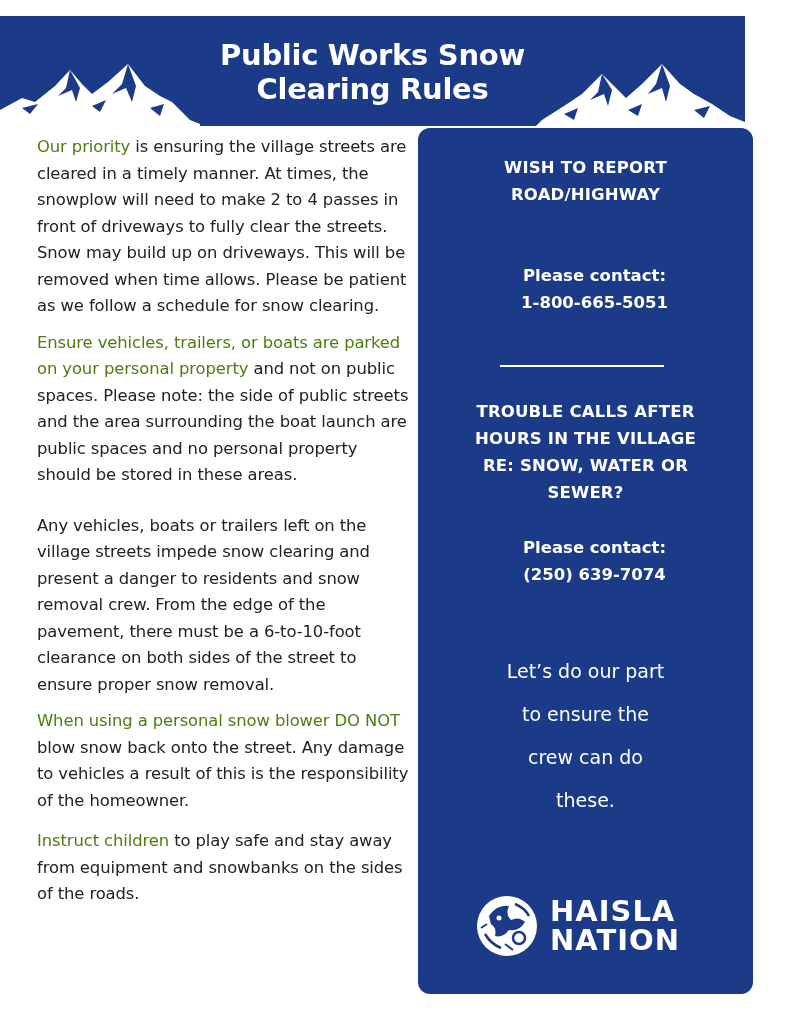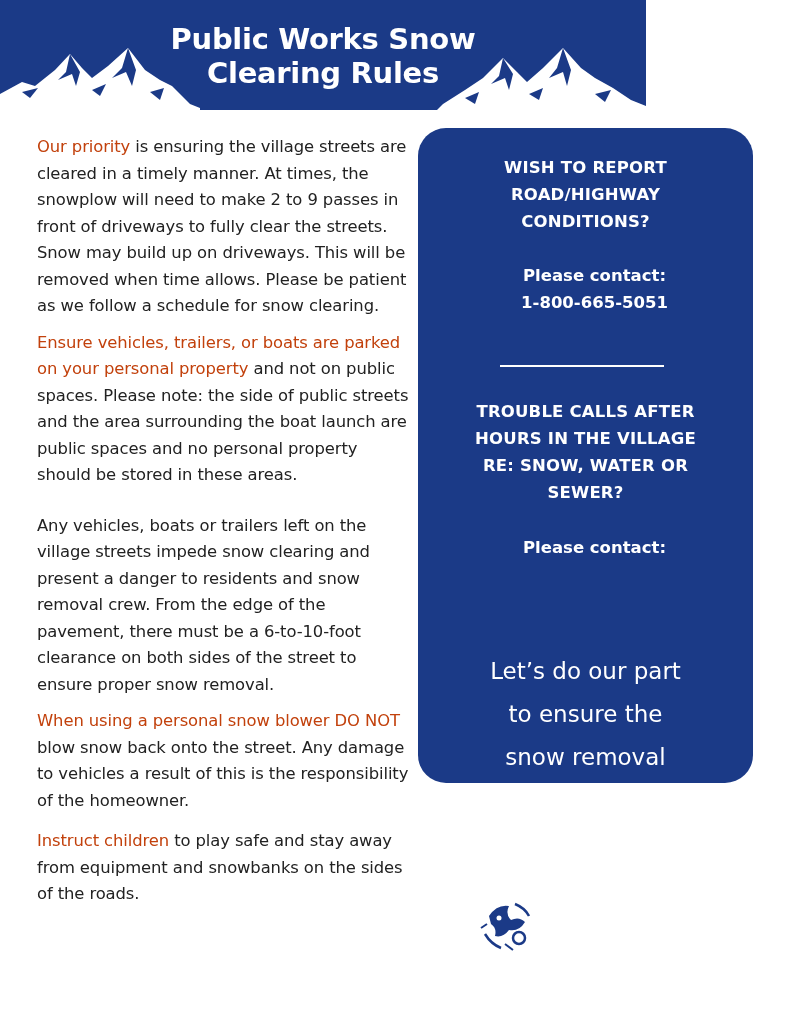--- a/index.html
+++ b/index.html
@@ -1,52 +1,52 @@
 <!DOCTYPE html>
 <html><head>
   <meta charset="utf-8">
   <style>
     * { margin: 0; padding: 0; box-sizing: border-box; }
     html, body { width: 791px; height: 1024px; background: #ffffff; overflow: hidden; }
     body { position: relative; font-family: "Liberation Sans", "DejaVu Sans", sans-serif; }
 
     .header {
-      position: absolute; left: 0; top: 0; width: 646px; height: 112px;
+      position: absolute; left: 0; top: 16px; width: 745px; height: 112px;
       background: #1b3a87; overflow: hidden;
     }
     .header-title {
       position: absolute; left: 0; right: 0; top: 22px;
       text-align: center; color: #ffffff; font-weight: bold;
       font-family: "DejaVu Sans", sans-serif;
       font-size: 29px; line-height: 34px; letter-spacing: -0.3px;
     }
     .mountains { position: absolute; bottom: 0; }
     .mountains.left { left: 0; }
     .mountains.right { right: 0; }
     .header-rule { position: absolute; left: 0; top: 110px; width: 791px; height: 2px; background: #ffffff; }
 
     .left-col {
       position: absolute; left: 37px; top: 134px; width: 375px;
       font-family: "DejaVu Sans", sans-serif;
       font-size: 16.4px; line-height: 26.5px; color: #222222;
       letter-spacing: -0.1px;
     }
     .para { margin-bottom: 10px; }
-    .hl { color: #c2410c; }
+    .hl { color: #4d7c0f; }
 
     .panel {
-      position: absolute; left: 418px; top: 128px; width: 335px; height: 655px;
-      background: #1b3a87; border-radius: 28px; color: #ffffff; text-align: center;
+      position: absolute; left: 418px; top: 128px; width: 335px; height: 866px;
+      background: #1b3a87; border-radius: 12px; color: #ffffff; text-align: center;
       font-family: "DejaVu Sans", sans-serif;
     }
     .panel-block { position: absolute; left: 0; right: 0; }
     .caps { font-weight: bold; font-size: 16.5px; line-height: 27px; letter-spacing: 0.2px; }
     .contact { font-weight: bold; font-size: 16.5px; line-height: 27px; padding-left: 18px; }
     .divider { position: absolute; left: 82px; width: 164px; height: 2px; background: #ffffff; }
-    .slogan { font-size: 23px; line-height: 43px; font-weight: normal; }
+    .slogan { font-size: 19px; line-height: 43px; font-weight: normal; }
 
     .logo { position: absolute; left: 55px; top: 765px; height: 66px; width: 230px; }
     .logo-emblem { position: absolute; left: 2px; top: 1px; }
     .logo-text {
       position: absolute; left: 77px; top: 4px;
       font-weight: bold; font-size: 29px; line-height: 29px; letter-spacing: 1px;
       text-align: left;
     }
   </style>
 </head>
@@ -70,61 +70,64 @@
     <path d="M160 52 L176 48 L170 60 Z" fill="#1b3a87"></path>
   </svg>
   <div class="header-title">
     <div>Public Works Snow</div>
     <div>Clearing Rules</div>
   </div>
   <div class="header-rule"></div>
 </div>
 
 <div class="left-col">
-  <p class="para"><span class="hl">Our priority</span><span> is ensuring the village streets are cleared in a timely manner. At times, the snowplow will need to make 2 to 9 passes in front of driveways to fully clear the streets. Snow may build up on driveways. This will be removed when time allows. Please be patient as we follow a schedule for snow clearing.</span></p>
+  <p class="para"><span class="hl">Our priority</span><span> is ensuring the village streets are cleared in a timely manner. At times, the snowplow will need to make 2 to 4 passes in front of driveways to fully clear the streets. Snow may build up on driveways. This will be removed when time allows. Please be patient as we follow a schedule for snow clearing.</span></p>
   <p class="para"><span class="hl">Ensure vehicles, trailers, or boats are parked on your personal property</span><span> and not on public spaces.  Please note: the side of public streets and the area surrounding the boat launch are public spaces and no personal property should be stored in these areas.</span></p>
   <p class="para" style="margin-top:24px"><span>Any vehicles, boats or trailers left on the village streets impede snow clearing and present a danger to residents and snow removal crew.  From the edge of the pavement, there must be a 6-to-10-foot clearance on both sides of the street to ensure proper snow removal.</span></p>
   <p class="para"><span class="hl">When using a personal snow blower DO NOT</span><span> blow snow back onto the street. Any damage to vehicles a result of this is the responsibility of the homeowner.</span></p>
   <p class="para" style="margin-top:14px"><span class="hl">Instruct children</span><span> to play safe and stay away from equipment and snowbanks on the sides of the roads.</span></p>
 </div>
 
 <div class="panel">
   <div class="panel-block caps" style="top:26px">
     <div>WISH TO REPORT</div>
     <div>ROAD/HIGHWAY</div>
-    <div>CONDITIONS?</div>
   </div>
   <div class="panel-block contact" style="top:134px">
     <div>Please contact:</div>
     <div>1-800-665-5051</div>
   </div>
   <div class="divider" style="top:237px"></div>
 
   <div class="panel-block caps" style="top:270px">
     <div>TROUBLE CALLS AFTER</div>
     <div>HOURS IN THE VILLAGE</div>
     <div>RE: SNOW, WATER OR</div>
     <div>SEWER?</div>
   </div>
   <div class="panel-block contact" style="top:406px">
     <div>Please contact:</div>
+    <div>(250) 639-7074</div>
   </div>
 
   <div class="panel-block slogan" style="top:522px">
     <div>Let’s do our part</div>
     <div>to ensure the</div>
-    <div>snow removal</div>
     <div>crew can do</div>
     <div>these.</div>
   </div>
 
   <div class="logo">
     <svg class="logo-emblem" width="64" height="64" viewBox="0 0 64 64">
       <circle cx="32" cy="32" r="30" fill="#ffffff"></circle>
       <path d="M14 22 Q22 10 34 12 Q30 20 36 26 Q44 22 50 28 Q44 38 34 36 Q28 44 20 42 Q22 34 16 30 Z" fill="#1b3a87"></path>
       <circle cx="44" cy="44" r="6" fill="none" stroke="#1b3a87" stroke-width="2.5"></circle>
       <path d="M10 40 Q16 50 26 54" fill="none" stroke="#1b3a87" stroke-width="2.5"></path>
       <path d="M40 10 Q50 14 54 22" fill="none" stroke="#1b3a87" stroke-width="2.5"></path>
       <circle cx="24" cy="24" r="2.5" fill="#ffffff"></circle>
       <path d="M30 50 L38 56 M12 30 L6 34" stroke="#1b3a87" stroke-width="2"></path>
     </svg>
+    <div class="logo-text">
+      <div>HAISLA</div>
+      <div>NATION</div>
+    </div>
   </div>
 </div>
 
 </body></html>

